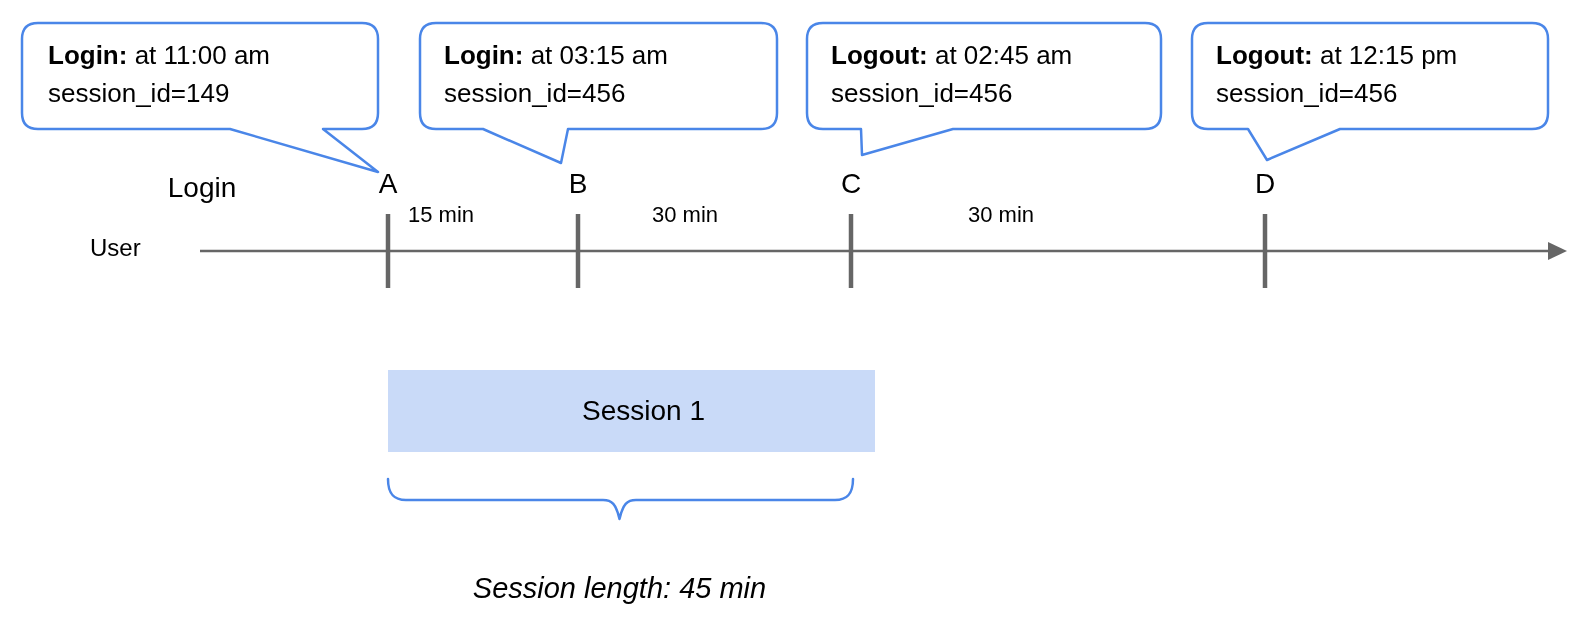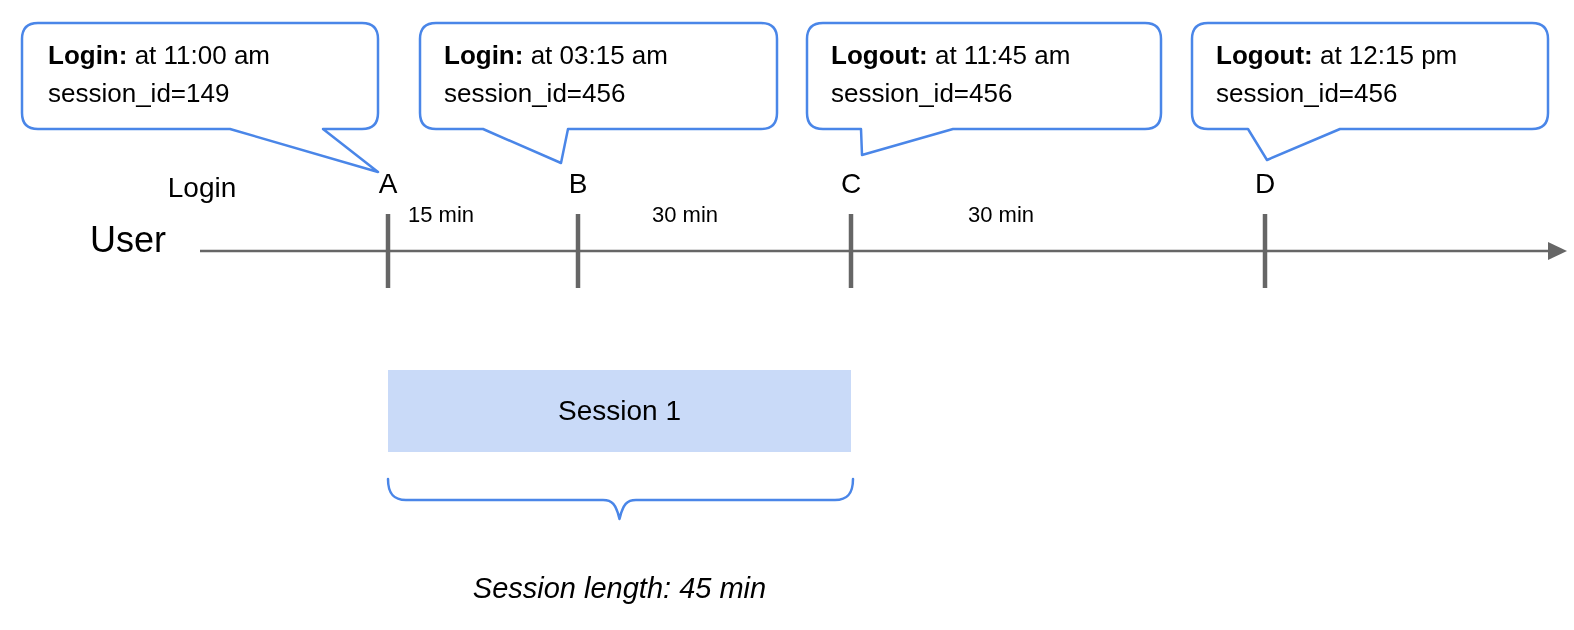--- a/index.html
+++ b/index.html
@@ -41,30 +41,31 @@
   .interval-label {
     position: absolute;
     top: 201px;
     width: 140px;
     text-align: left;
     font-size: 22px;
     line-height: 28px;
   }
   .user-label {
     position: absolute;
-    left: 90px; top: 220px;
-    font-size: 36px;
+    left: 90px; top: 228px;
+    font-size: 24px;
     line-height: 40px;
   }
   .session-box {
     position: absolute;
     left: 388px; top: 370px;
     width: 463px; height: 82px;
     display: flex; align-items: center; justify-content: center;
     font-size: 28px;
+    padding-left: 24px;
   }
   .session-length {
     position: absolute;
     left: 388px; top: 572px;
     width: 463px;
     text-align: center;
     font-size: 29px;
     font-style: italic;
   }
 </style>
@@ -93,21 +94,21 @@
 
   <div class="callout-text" style="left:48px;">
     <div><b>Login:</b><span> at 11:00 am</span></div>
     <div>session_id=149</div>
   </div>
   <div class="callout-text" style="left:444px;">
     <div><b>Login:</b><span> at 03:15 am</span></div>
     <div>session_id=456</div>
   </div>
   <div class="callout-text" style="left:831px;">
-    <div><b>Logout:</b><span> at 11:45 am</span></div>
+    <div><b>Logout:</b><span> at 02:45 am</span></div>
     <div>session_id=456</div>
   </div>
   <div class="callout-text" style="left:1216px;">
     <div><b>Logout:</b><span> at 12:15 pm</span></div>
     <div>session_id=456</div>
   </div>
 
   <div class="events-label">Login</div>
   <div class="marker-label" style="left:358px;">A</div>
   <div class="marker-label" style="left:548px;">B</div>

